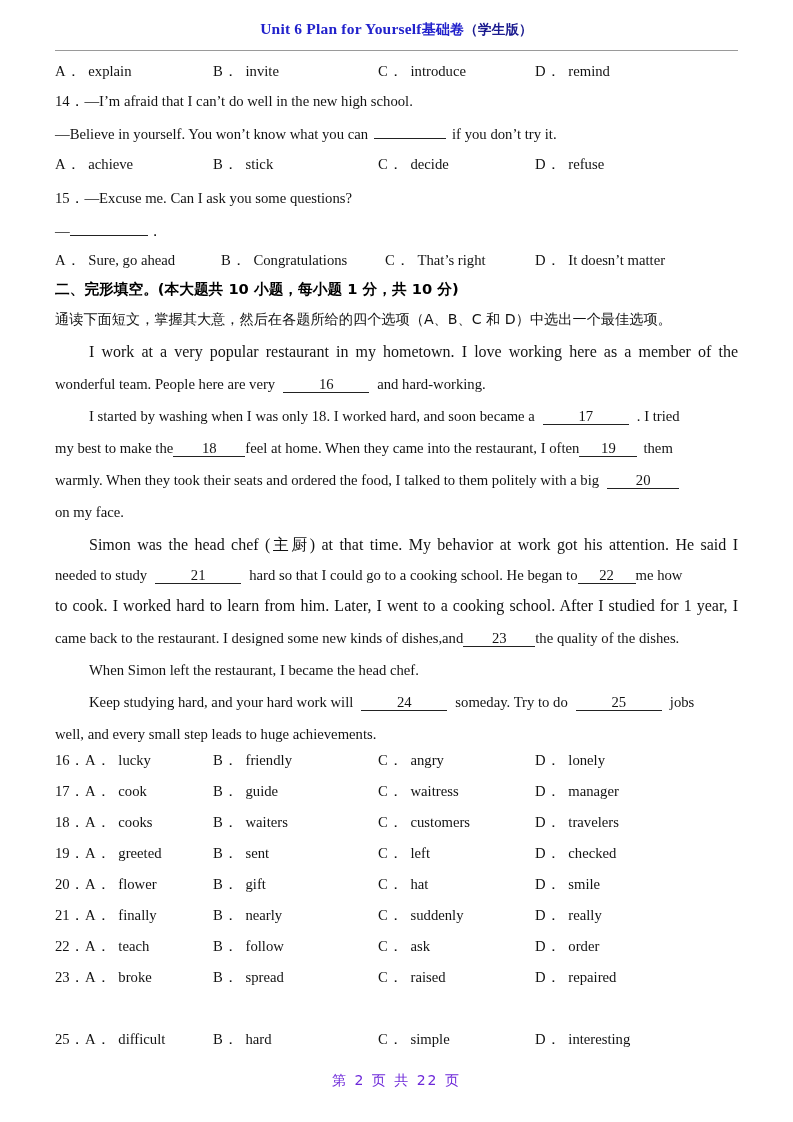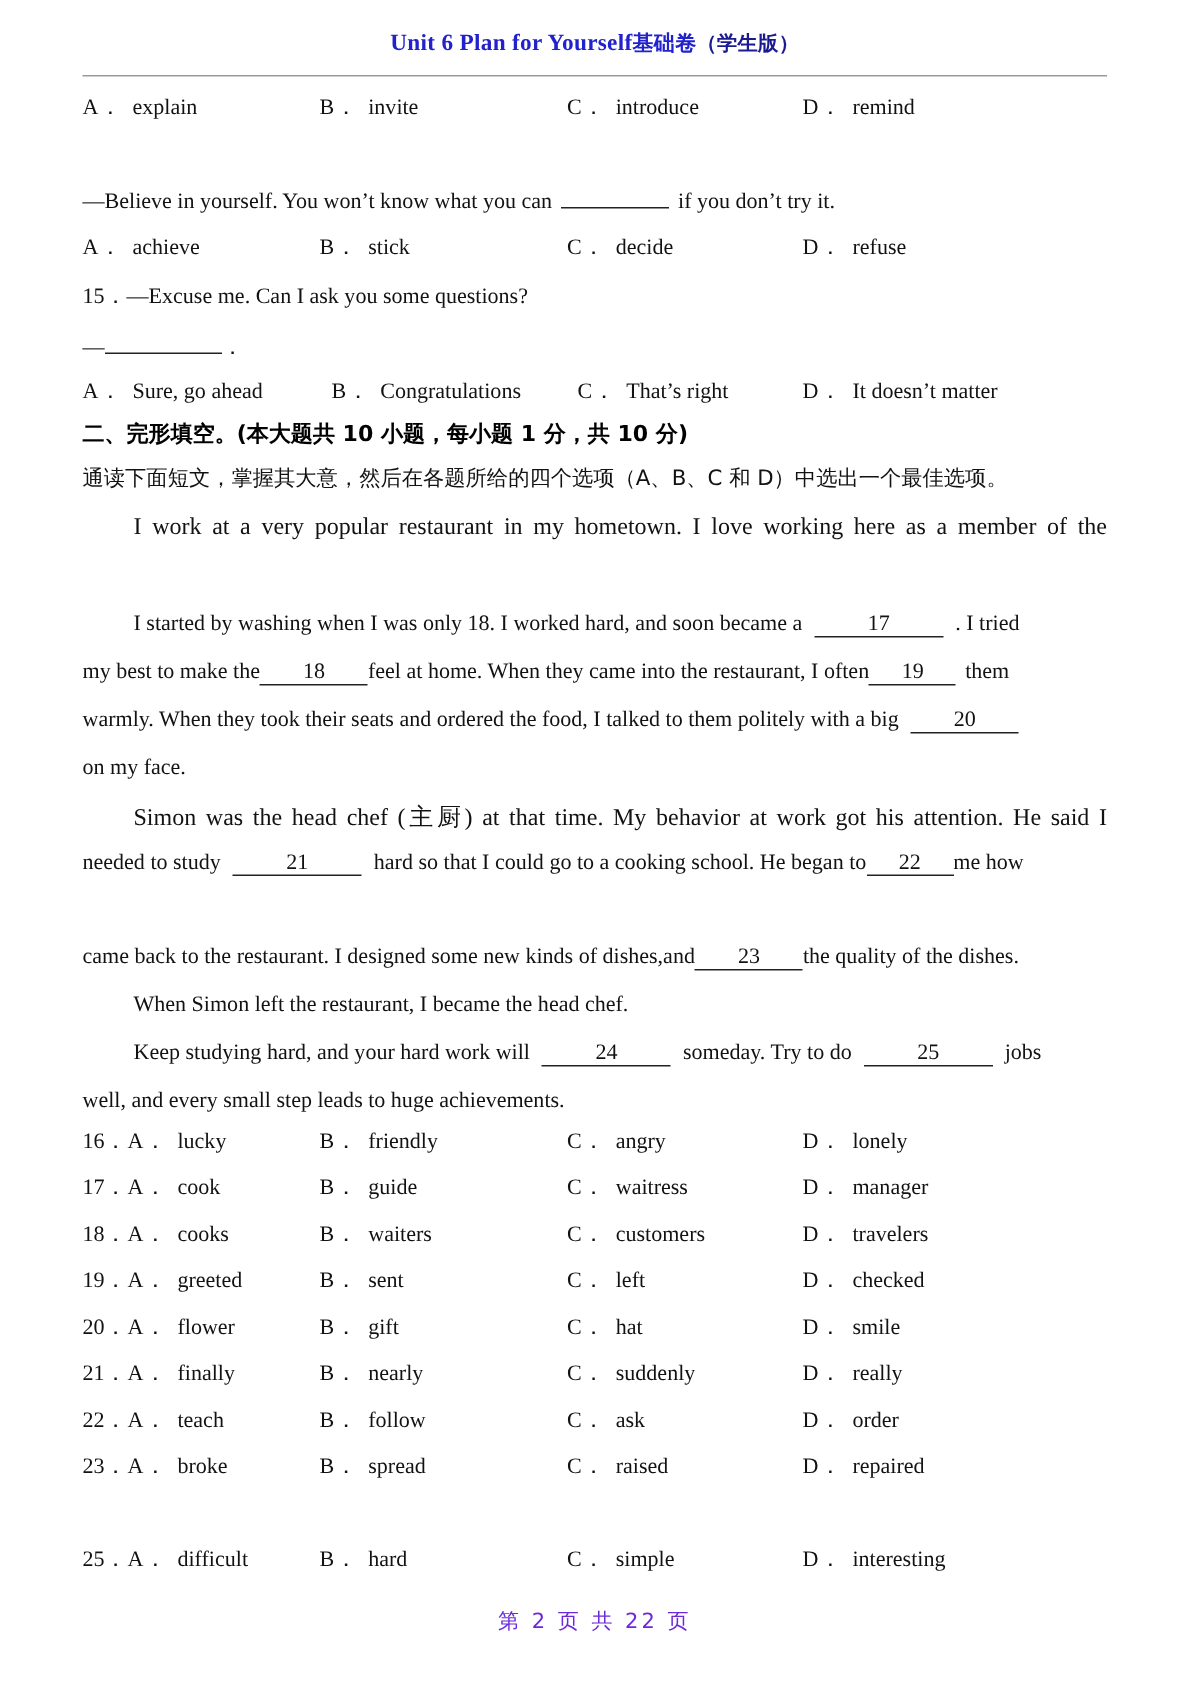--- a/index.html
+++ b/index.html
@@ -166,20 +166,23 @@
   </div>
   <div class="header-rule"></div>
 
   <div class="opt-row" style="top:62px;">
     <span class="op c0"><span class="lbl">A．</span><span class="txt">explain</span></span>
     <span class="op c1"><span class="lbl">B．</span><span class="txt">invite</span></span>
     <span class="op c2"><span class="lbl">C．</span><span class="txt">introduce</span></span>
     <span class="op c3"><span class="lbl">D．</span><span class="txt">remind</span></span>
   </div>
 
+  <div class="line" style="left:55px; top:92px;">
+    <span>14．</span><span>—I’m afraid that I can’t do well in the new high school.</span>
+  </div>
   <div class="line" style="left:55px; top:124px;">
     <span>—Believe in yourself. You won’t know what you can</span><span class="blank blank-empty" style="margin:0 6px;"></span><span>if you don’t try it.</span>
   </div>
   <div class="opt-row" style="top:155px;">
     <span class="op c0"><span class="lbl">A．</span><span class="txt">achieve</span></span>
     <span class="op c1"><span class="lbl">B．</span><span class="txt">stick</span></span>
     <span class="op c2"><span class="lbl">C．</span><span class="txt">decide</span></span>
     <span class="op c3"><span class="lbl">D．</span><span class="txt">refuse</span></span>
   </div>
 
@@ -195,36 +198,40 @@
     <span class="op" style="left:330px;"><span class="lbl">C．</span><span class="txt">That’s right</span></span>
     <span class="op c3"><span class="lbl">D．</span><span class="txt">It doesn’t matter</span></span>
   </div>
 
   <div class="sec-heading" style="top:280px;">
     <span class="cnh">二、完形填空。</span><span class="cnh">(本大题共 10 小题，每小题 1 分，共 10 分)</span>
   </div>
   <div class="line cn-text" style="left:55px; top:311px;">通读下面短文，掌握其大意，然后在各题所给的四个选项（A、B、C 和 D）中选出一个最佳选项。</div>
 
   <div class="justified" style="left:55px; top:343px; width:683px; text-indent:34px;">I work at a very popular restaurant in my hometown. I love working here as a member of the</div>
+  <div class="line" style="left:55px; top:375px;">
+    <span>wonderful team. People here are very</span><span class="blank blank-w-lg" style="margin:0 8px;">16</span><span>and hard-working.</span>
+  </div>
 
   <div class="line" style="left:55px; top:407px;">
     <span style="display:inline-block; width:34px;"></span><span>I started by washing when I was only 18. I worked hard, and soon became a</span><span class="blank blank-w-lg" style="margin:0 8px;">17</span><span>. I tried</span>
   </div>
   <div class="line" style="left:55px; top:439px;">
     <span>my best to make the</span><span class="blank blank-w-md">18</span><span>feel at home. When they came into the restaurant, I often</span><span class="blank blank-w-sm">19</span><span style="margin-left:6px;">them</span>
   </div>
   <div class="line" style="left:55px; top:471px;">
     <span>warmly. When they took their seats and ordered the food, I talked to them politely with a big</span><span class="blank blank-w-md" style="margin-left:8px;">20</span>
   </div>
   <div class="line" style="left:55px; top:503px;">on my face.</div>
 
   <div class="justified" style="left:55px; top:535px; width:683px; text-indent:34px;">Simon was the head chef (主厨) at that time. My behavior at work got his attention. He said I</div>
   <div class="line" style="left:55px; top:566px;">
     <span>needed to study</span><span class="blank blank-w-lg" style="margin:0 8px;">21</span><span>hard so that I could go to a cooking school. He began to</span><span class="blank blank-w-sm">22</span><span>me how</span>
   </div>
+  <div class="justified" style="left:55px; top:597px; width:683px;">to cook. I worked hard to learn from him. Later, I went to a cooking school. After I studied for 1 year, I</div>
   <div class="line" style="left:55px; top:629px;">
     <span>came back to the restaurant. I designed some new kinds of dishes,and</span><span class="blank blank-w-md">23</span><span>the quality of the dishes.</span>
   </div>
 
   <div class="line" style="left:89px; top:661px;">When Simon left the restaurant, I became the head chef.</div>
 
   <div class="line" style="left:89px; top:693px;">
     <span>Keep studying hard, and your hard work will</span><span class="blank blank-w-lg" style="margin:0 8px;">24</span><span>someday. Try to do</span><span class="blank blank-w-lg" style="margin:0 8px;">25</span><span>jobs</span>
   </div>
   <div class="line" style="left:55px; top:725px;">well, and every small step leads to huge achievements.</div>

